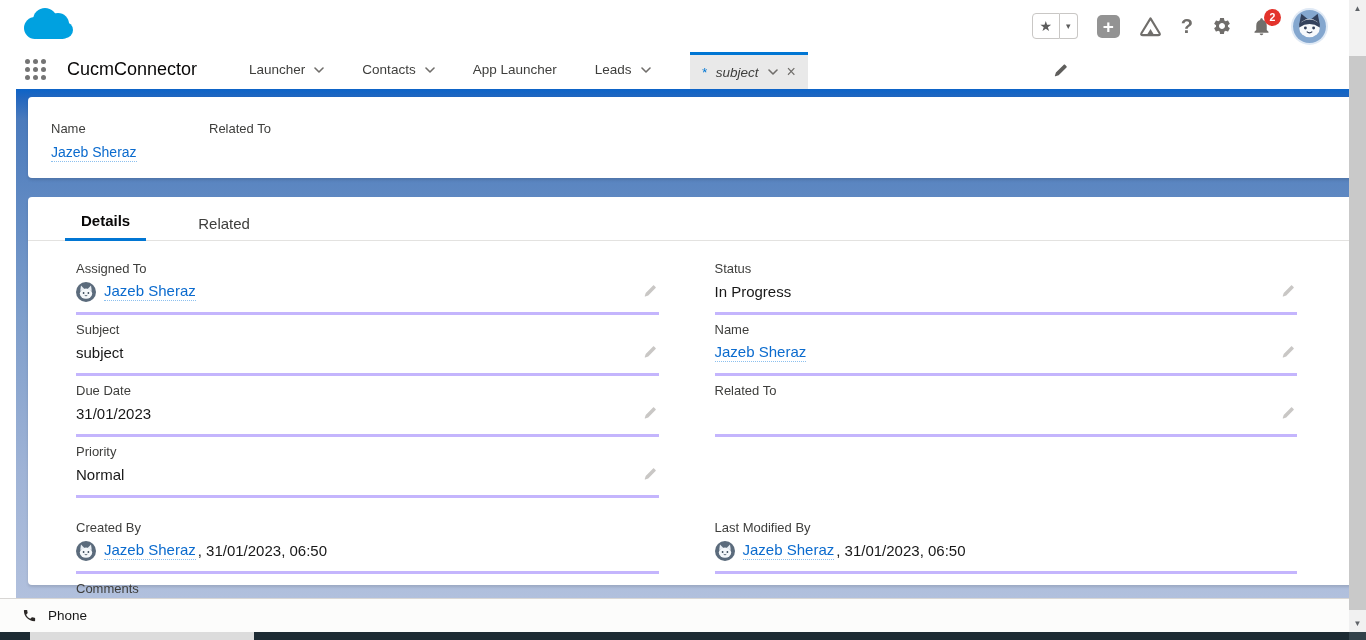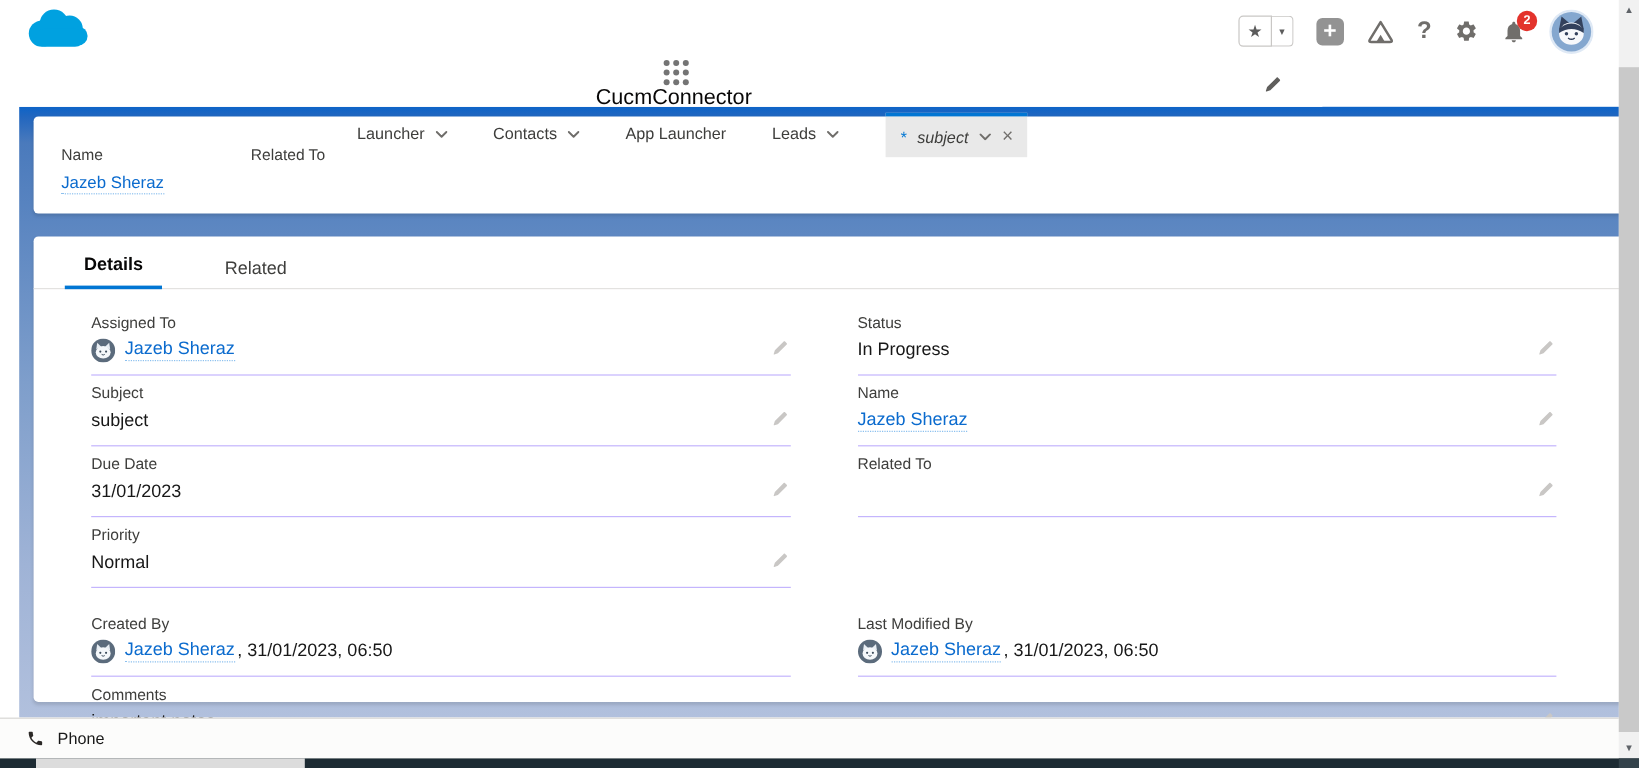--- a/index.html
+++ b/index.html
@@ -24,21 +24,21 @@
   .plus-btn { width:23px; height:23px; border-radius:5px; background:#939393; color:#fff; font-size:19px;
     font-weight:700; display:flex; align-items:center; justify-content:center; line-height:1; cursor:pointer; }
   .icon-btn { display:flex; align-items:center; justify-content:center; cursor:pointer; position:relative; }
   .q-mark { font-size:20px; font-weight:700; color:#706e6b; }
   .badge { position:absolute; top:-7px; right:-9px; min-width:17px; height:17px; border-radius:9px;
     background:#e3332c; color:#fff; font-size:10.5px; font-weight:700; display:flex; align-items:center;
     justify-content:center; padding:0 4px; }
   .avatar-btn { width:37px; height:37px; border-radius:50%; cursor:pointer; }
 
   
-  .nav-bar { position:absolute; top:50px; left:0; width:1102px; height:39px; background:#fff; display:flex; align-items:center; z-index:4;flex-direction:column; }
+  .nav-bar { position:absolute; top:50px; left:0; width:1102px; height:39px; background:#fff; display:flex; align-items:center; z-index:4; }
   .waffle { margin-left:25px; display:grid; grid-template-columns:repeat(3,5px); grid-template-rows:repeat(3,5px);
     gap:3px; cursor:pointer; }
   .waffle i { width:5px; height:5px; border-radius:50%; background:#747474; }
   .app-name { margin-left:21px; font-size:18px; color:#080707; }
   .nav-items { display:flex; align-items:center; margin-left:33px; height:100%; }
   .nav-item { display:flex; align-items:center; gap:9px; font-size:13.5px; color:#3e3e3c; cursor:pointer; padding:0 19px; height:100%; }
   .chev { width:10px; height:6px; }
   .tab-active { display:flex; align-items:center; gap:9px; height:37px; margin-top:2px; align-self:flex-start;
     background:#e9e9e9; border-top:3px solid #0176d3; padding:0 12px; margin-left:20px; cursor:pointer; }
   .tab-active .dirty { color:#0176d3; font-style:italic; font-size:13.5px; }
@@ -49,27 +49,27 @@
   
   .content { position:absolute; top:89px; left:16px; width:1349px; height:509px;
     background:linear-gradient(180deg,#0d64c8 0px,#2166bf 8px,#4a7abc 30px,#7e9ecb 45%,#9fb3d6 75%,#b1c0dd 100%); }
   .card { position:absolute; left:12px; right:10px; background:#fff; border-radius:4px; box-shadow:0 2px 3px rgba(0,0,0,.12); }
   .rh-card { top:8px; height:81px; }
   .rh-label { position:absolute; top:24px; font-size:13px; color:#3e3e3c; }
   .rh-label.l1 { left:23px; } .rh-label.l2 { left:181px; }
   .rh-value { position:absolute; left:23px; top:47px; font-size:14px; }
 
   .dt-card { top:108px; height:388px; }
-  .rec-tabs { height:44px; display:flex; align-items:flex-end; border-bottom:1px solid #e3e2e0; }
+  .rec-tabs { height:44px; display:flex; align-items:flex-end; border-bottom:1px solid #e3e2e0;padding-left:11px; }
   .rec-tab { padding:12px 16px 9px; font-size:15px; color:#3e3e3c; cursor:pointer; margin-bottom:-1px; }
   .rec-tab.active { font-weight:700; color:#080707; border-bottom:3px solid #0176d3; margin-left:26px; }
   .rec-tab.plain { margin-left:36px; }
 
   .fields { padding:13px 58px 0 48px; display:grid; grid-template-columns:1fr 1fr; column-gap:56px; }
-  .field { position:relative; border-bottom:1px solid #c4b5fd; padding:7px 26px 10px 0; min-height:49px; }
+  .field { position:relative; border-bottom:3px solid #c4b5fd; padding:7px 26px 10px 0; min-height:49px; }
   .field.no-border { border-bottom:none; }
   .field.span2 { grid-column:1 / -1; }
   .field.sys { margin-top:15px; }
   .f-label { font-size:13px; color:#3e3e3c; }
   .f-value { margin-top:5px; font-size:15px; color:#181818; display:flex; align-items:center; gap:8px; min-height:21px; }
   .link { color:#0b6bce; text-decoration:none; border-bottom:1px dotted #8cc0ee; padding-bottom:1px; cursor:pointer; }
   .pencil { position:absolute; right:2px; bottom:10px; cursor:pointer; }
   .mini-ava { width:20px; height:20px; flex:0 0 20px; }
 
   

